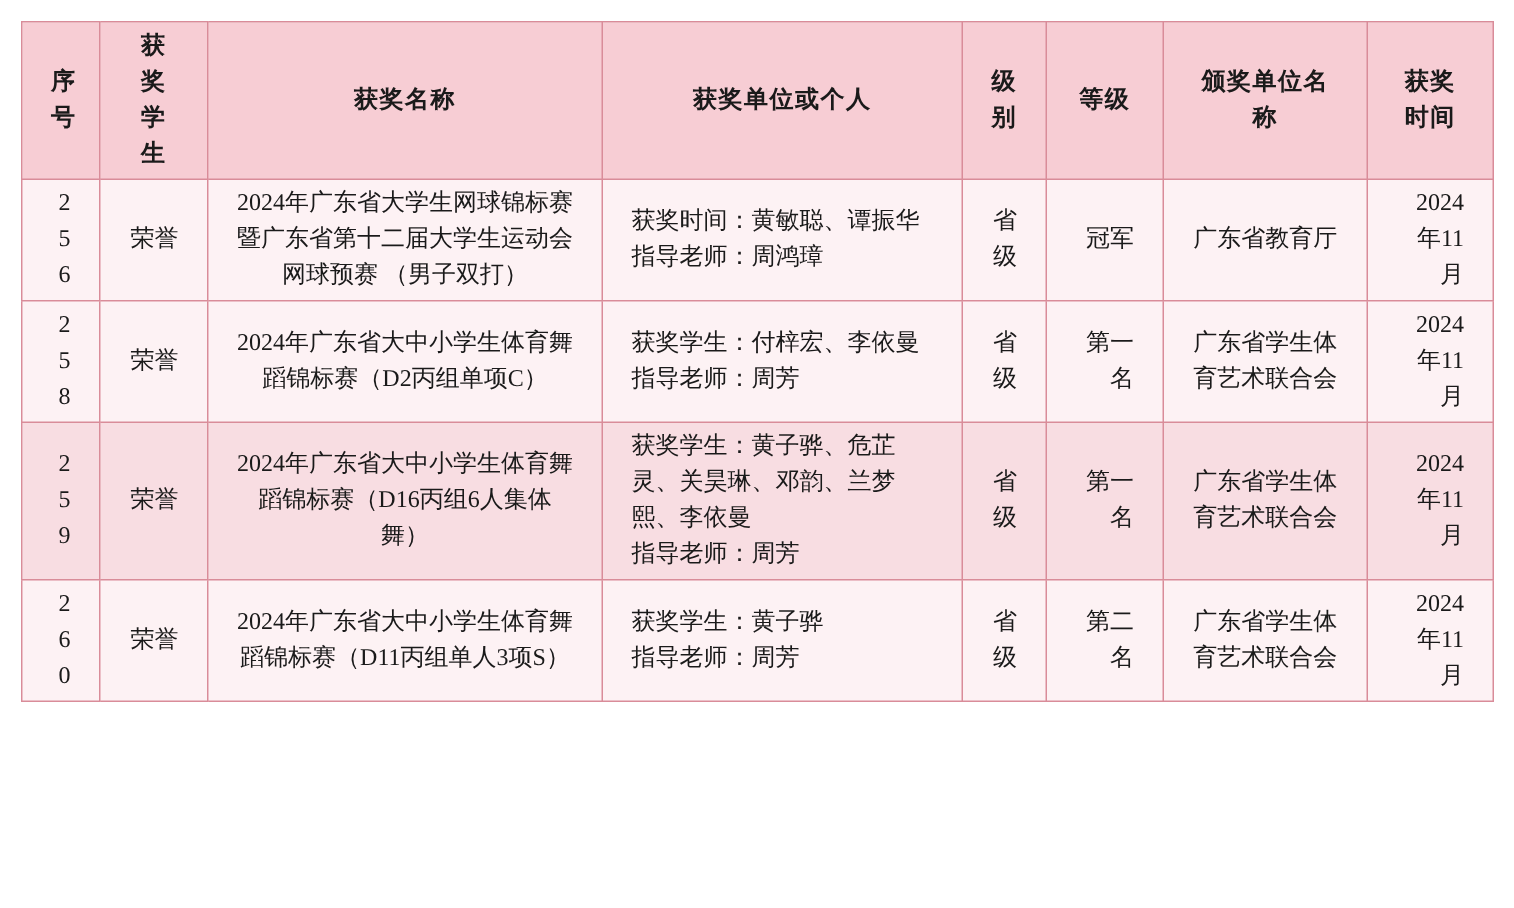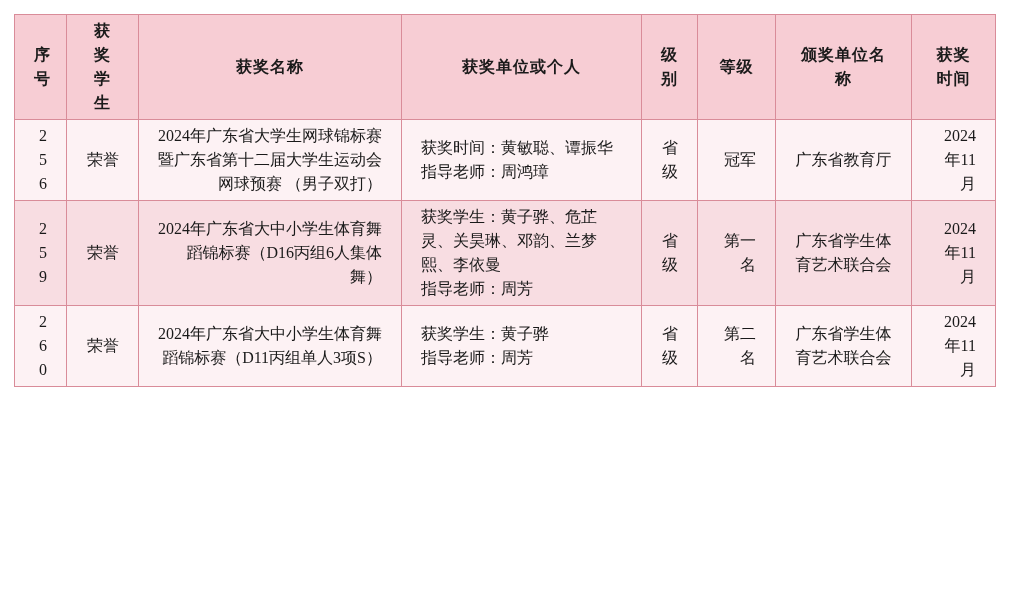--- a/index.html
+++ b/index.html
@@ -50,21 +50,21 @@
     background: #f8dde2;
   }
   td.c-index,
   td.c-type,
   td.c-level,
   td.c-grade,
   td.c-date {
     text-align: right;
   }
   td.c-name {
-    text-align: right;
+    text-align: center;
     line-height: 1.6;
     font-family: Liberation Serif, serif;
   }
   td.c-unit {
     text-align: left;
     line-height: 1.6;
     white-space: pre-line;
   }
   td.c-issuer {
     text-align: center;
@@ -113,20 +113,31 @@
         <td class="c-index">256</td>
         <td class="c-type">荣誉</td>
         <td class="c-name">2024年广东省大学生网球锦标赛暨广东省第十二届大学生运动会网球预赛 （男子双打）</td>
         <td class="c-unit">获奖时间：黄敏聪、谭振华
 指导老师：周鸿璋</td>
         <td class="c-level">省级</td>
         <td class="c-grade">冠军</td>
         <td class="c-issuer">广东省教育厅</td>
         <td class="c-date">2024年11月</td>
       </tr>
+      <tr class="row-odd">
+        <td class="c-index">258</td>
+        <td class="c-type">荣誉</td>
+        <td class="c-name">2024年广东省大中小学生体育舞蹈锦标赛（D2丙组单项C）</td>
+        <td class="c-unit">获奖学生：付梓宏、李依曼
+指导老师：周芳</td>
+        <td class="c-level">省级</td>
+        <td class="c-grade">第一名</td>
+        <td class="c-issuer">广东省学生体育艺术联合会</td>
+        <td class="c-date">2024年11月</td>
+      </tr>
       <tr class="row-even">
         <td class="c-index">259</td>
         <td class="c-type">荣誉</td>
         <td class="c-name">2024年广东省大中小学生体育舞蹈锦标赛（D16丙组6人集体舞）</td>
         <td class="c-unit">获奖学生：黄子骅、危芷灵、关昊琳、邓韵、兰梦熙、李依曼
 指导老师：周芳</td>
         <td class="c-level">省级</td>
         <td class="c-grade">第一名</td>
         <td class="c-issuer">广东省学生体育艺术联合会</td>
         <td class="c-date">2024年11月</td>

